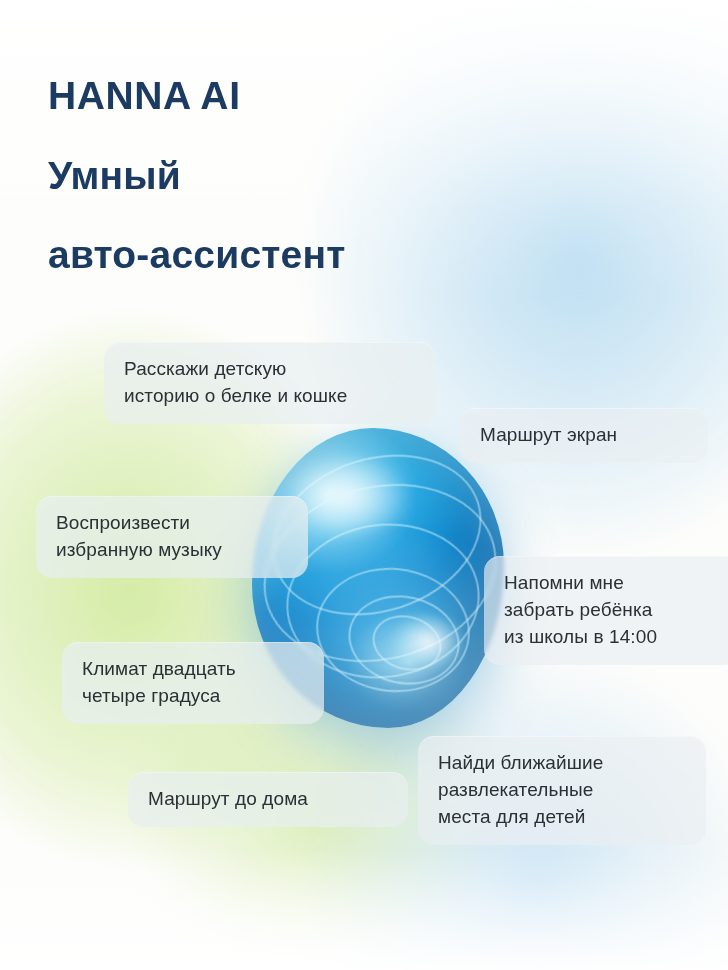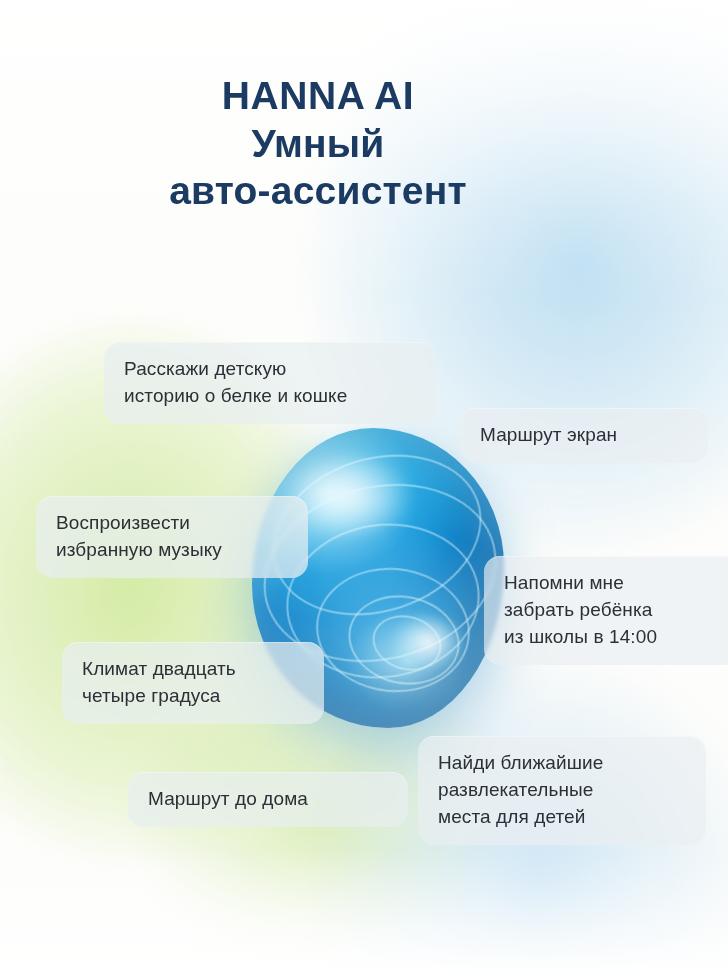--- a/index.html
+++ b/index.html
@@ -84,28 +84,28 @@
   .headline {
     position: absolute;
     left: 48px;
     top: 72px;
     width: 540px;
     color: #1c3b63;
     font-weight: bold;
     font-size: 39px;
     line-height: 1.22;
     letter-spacing: 0.2px;
-    text-align: center;
   }
   .headline .brand {
     display: block;
     letter-spacing: 0.6px;
   }
   .headline .l2, .headline .l3 {
     display: block;
+    margin-top: 32px;
   }
 
   
   .orb-wrap {
     position: absolute;
     left: 252px;
     top: 428px;
     width: 252px;
     height: 300px;
   }

